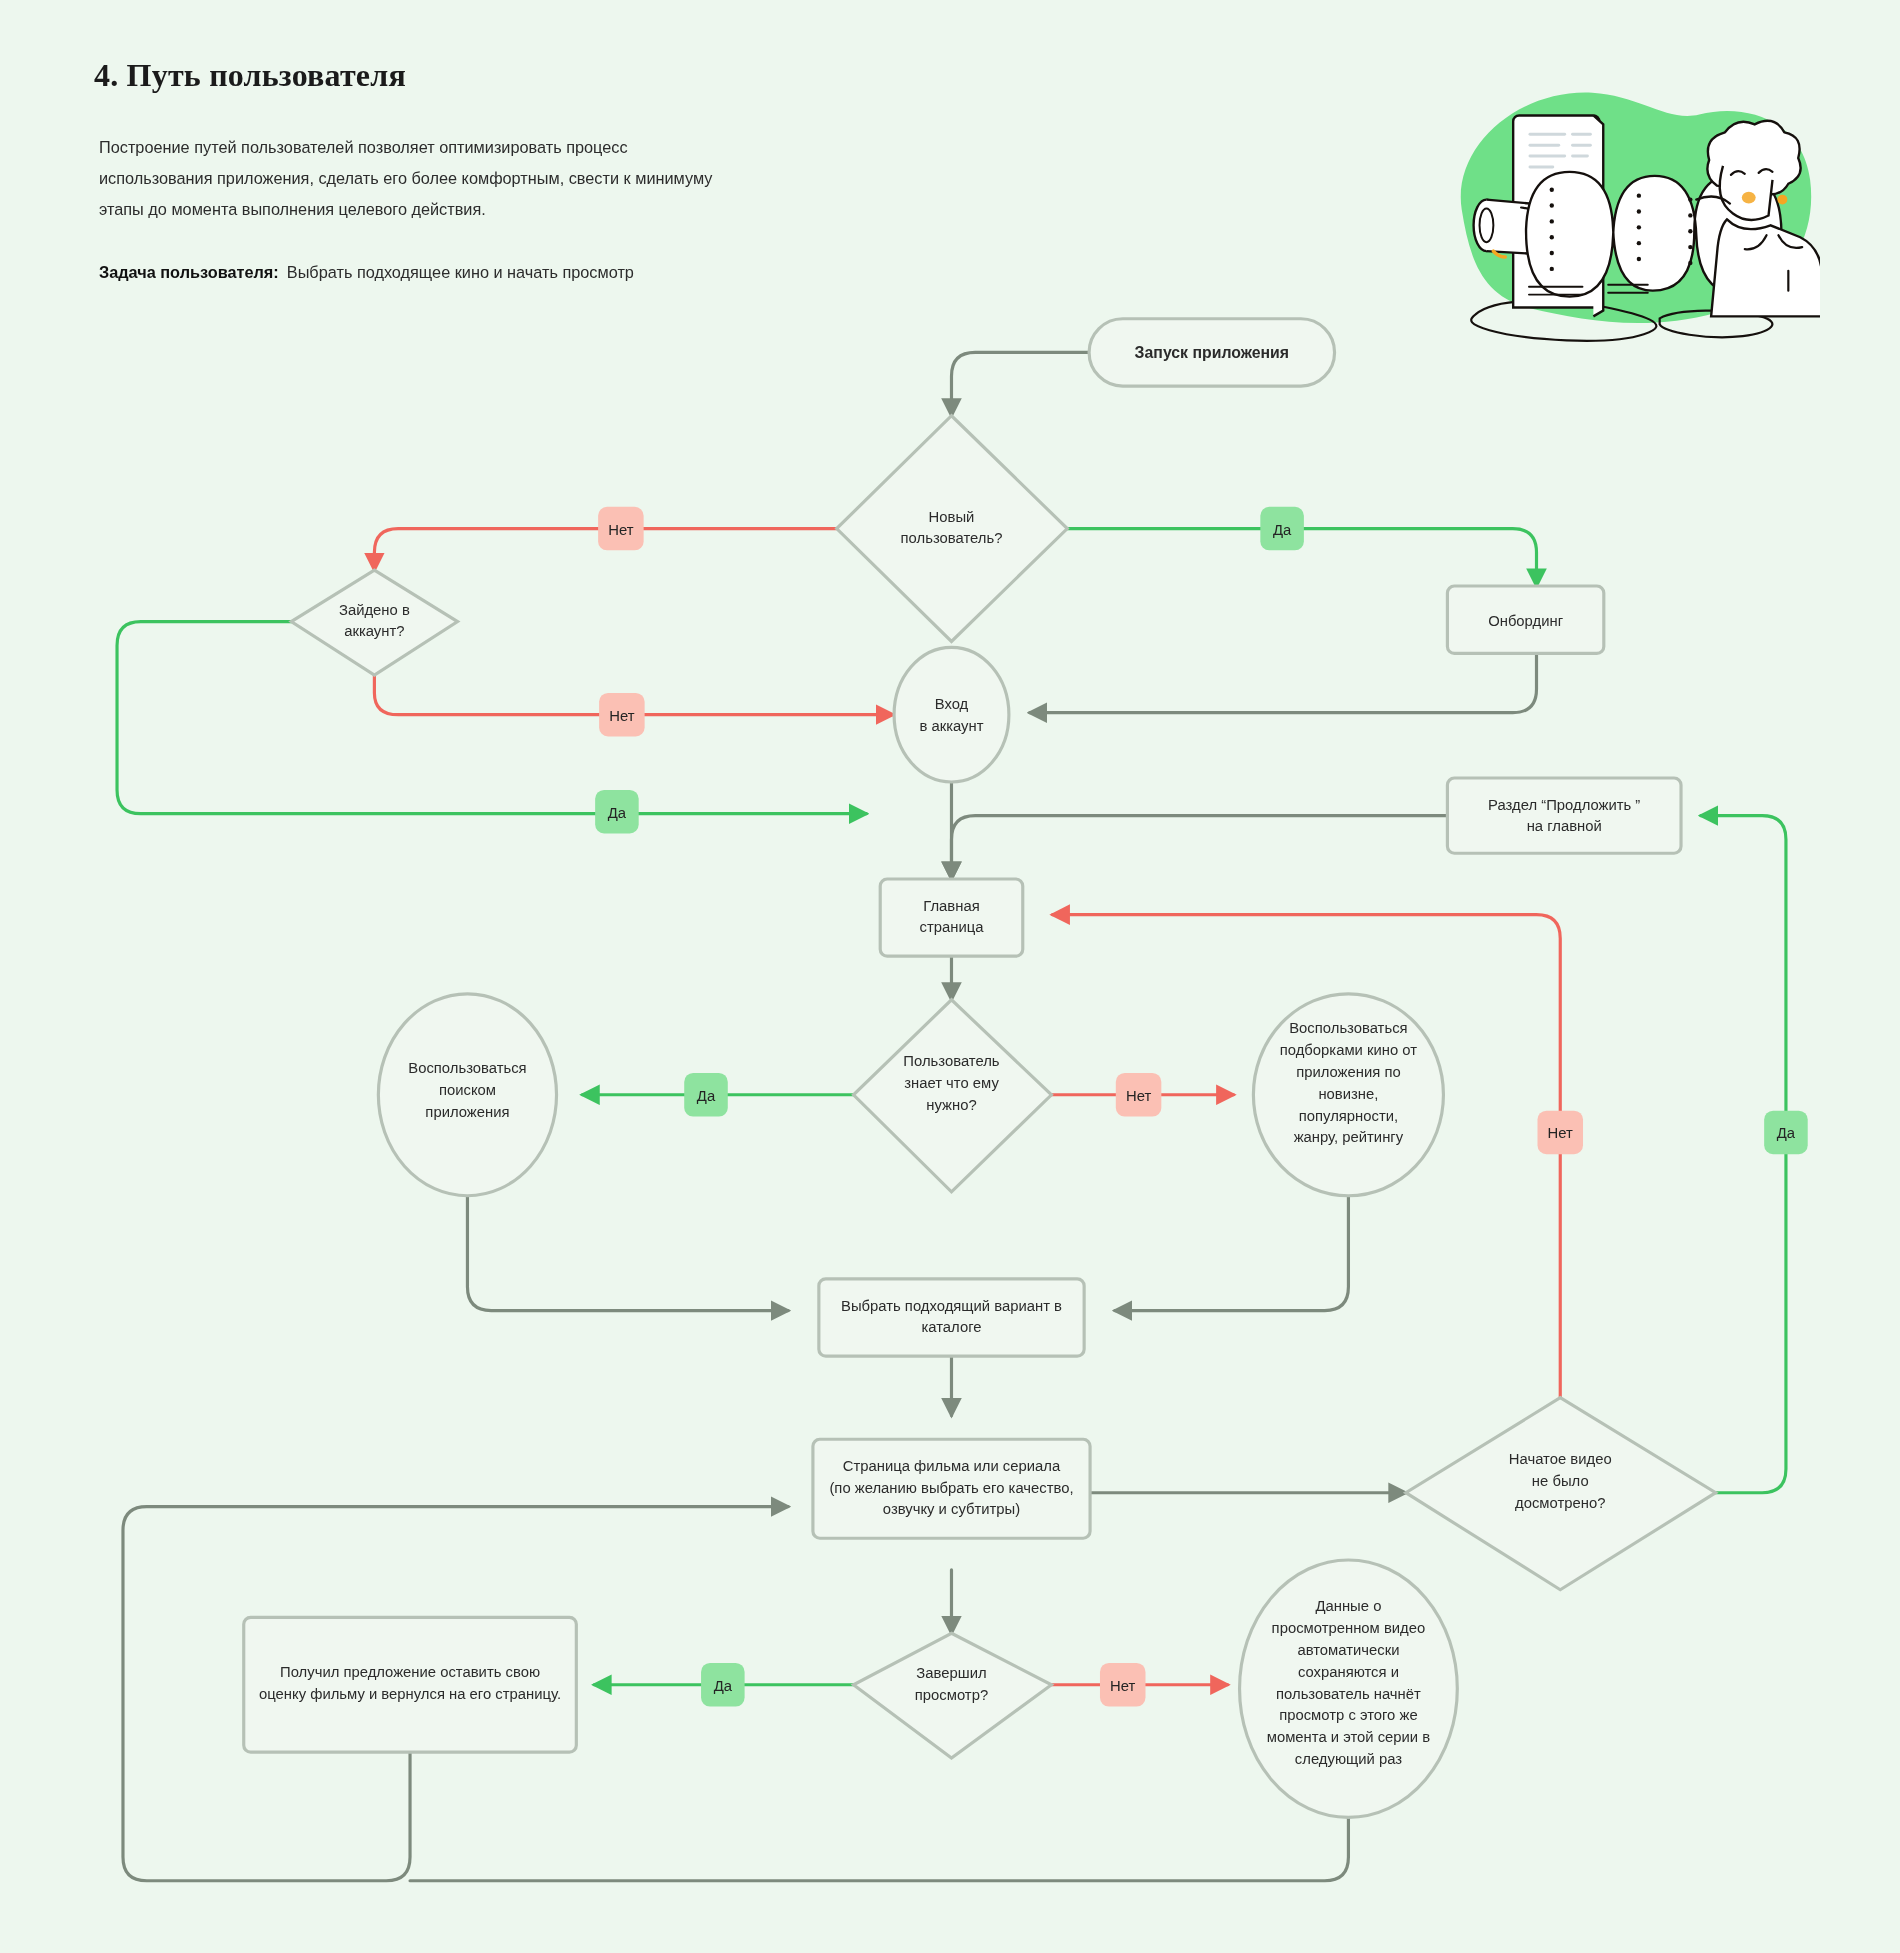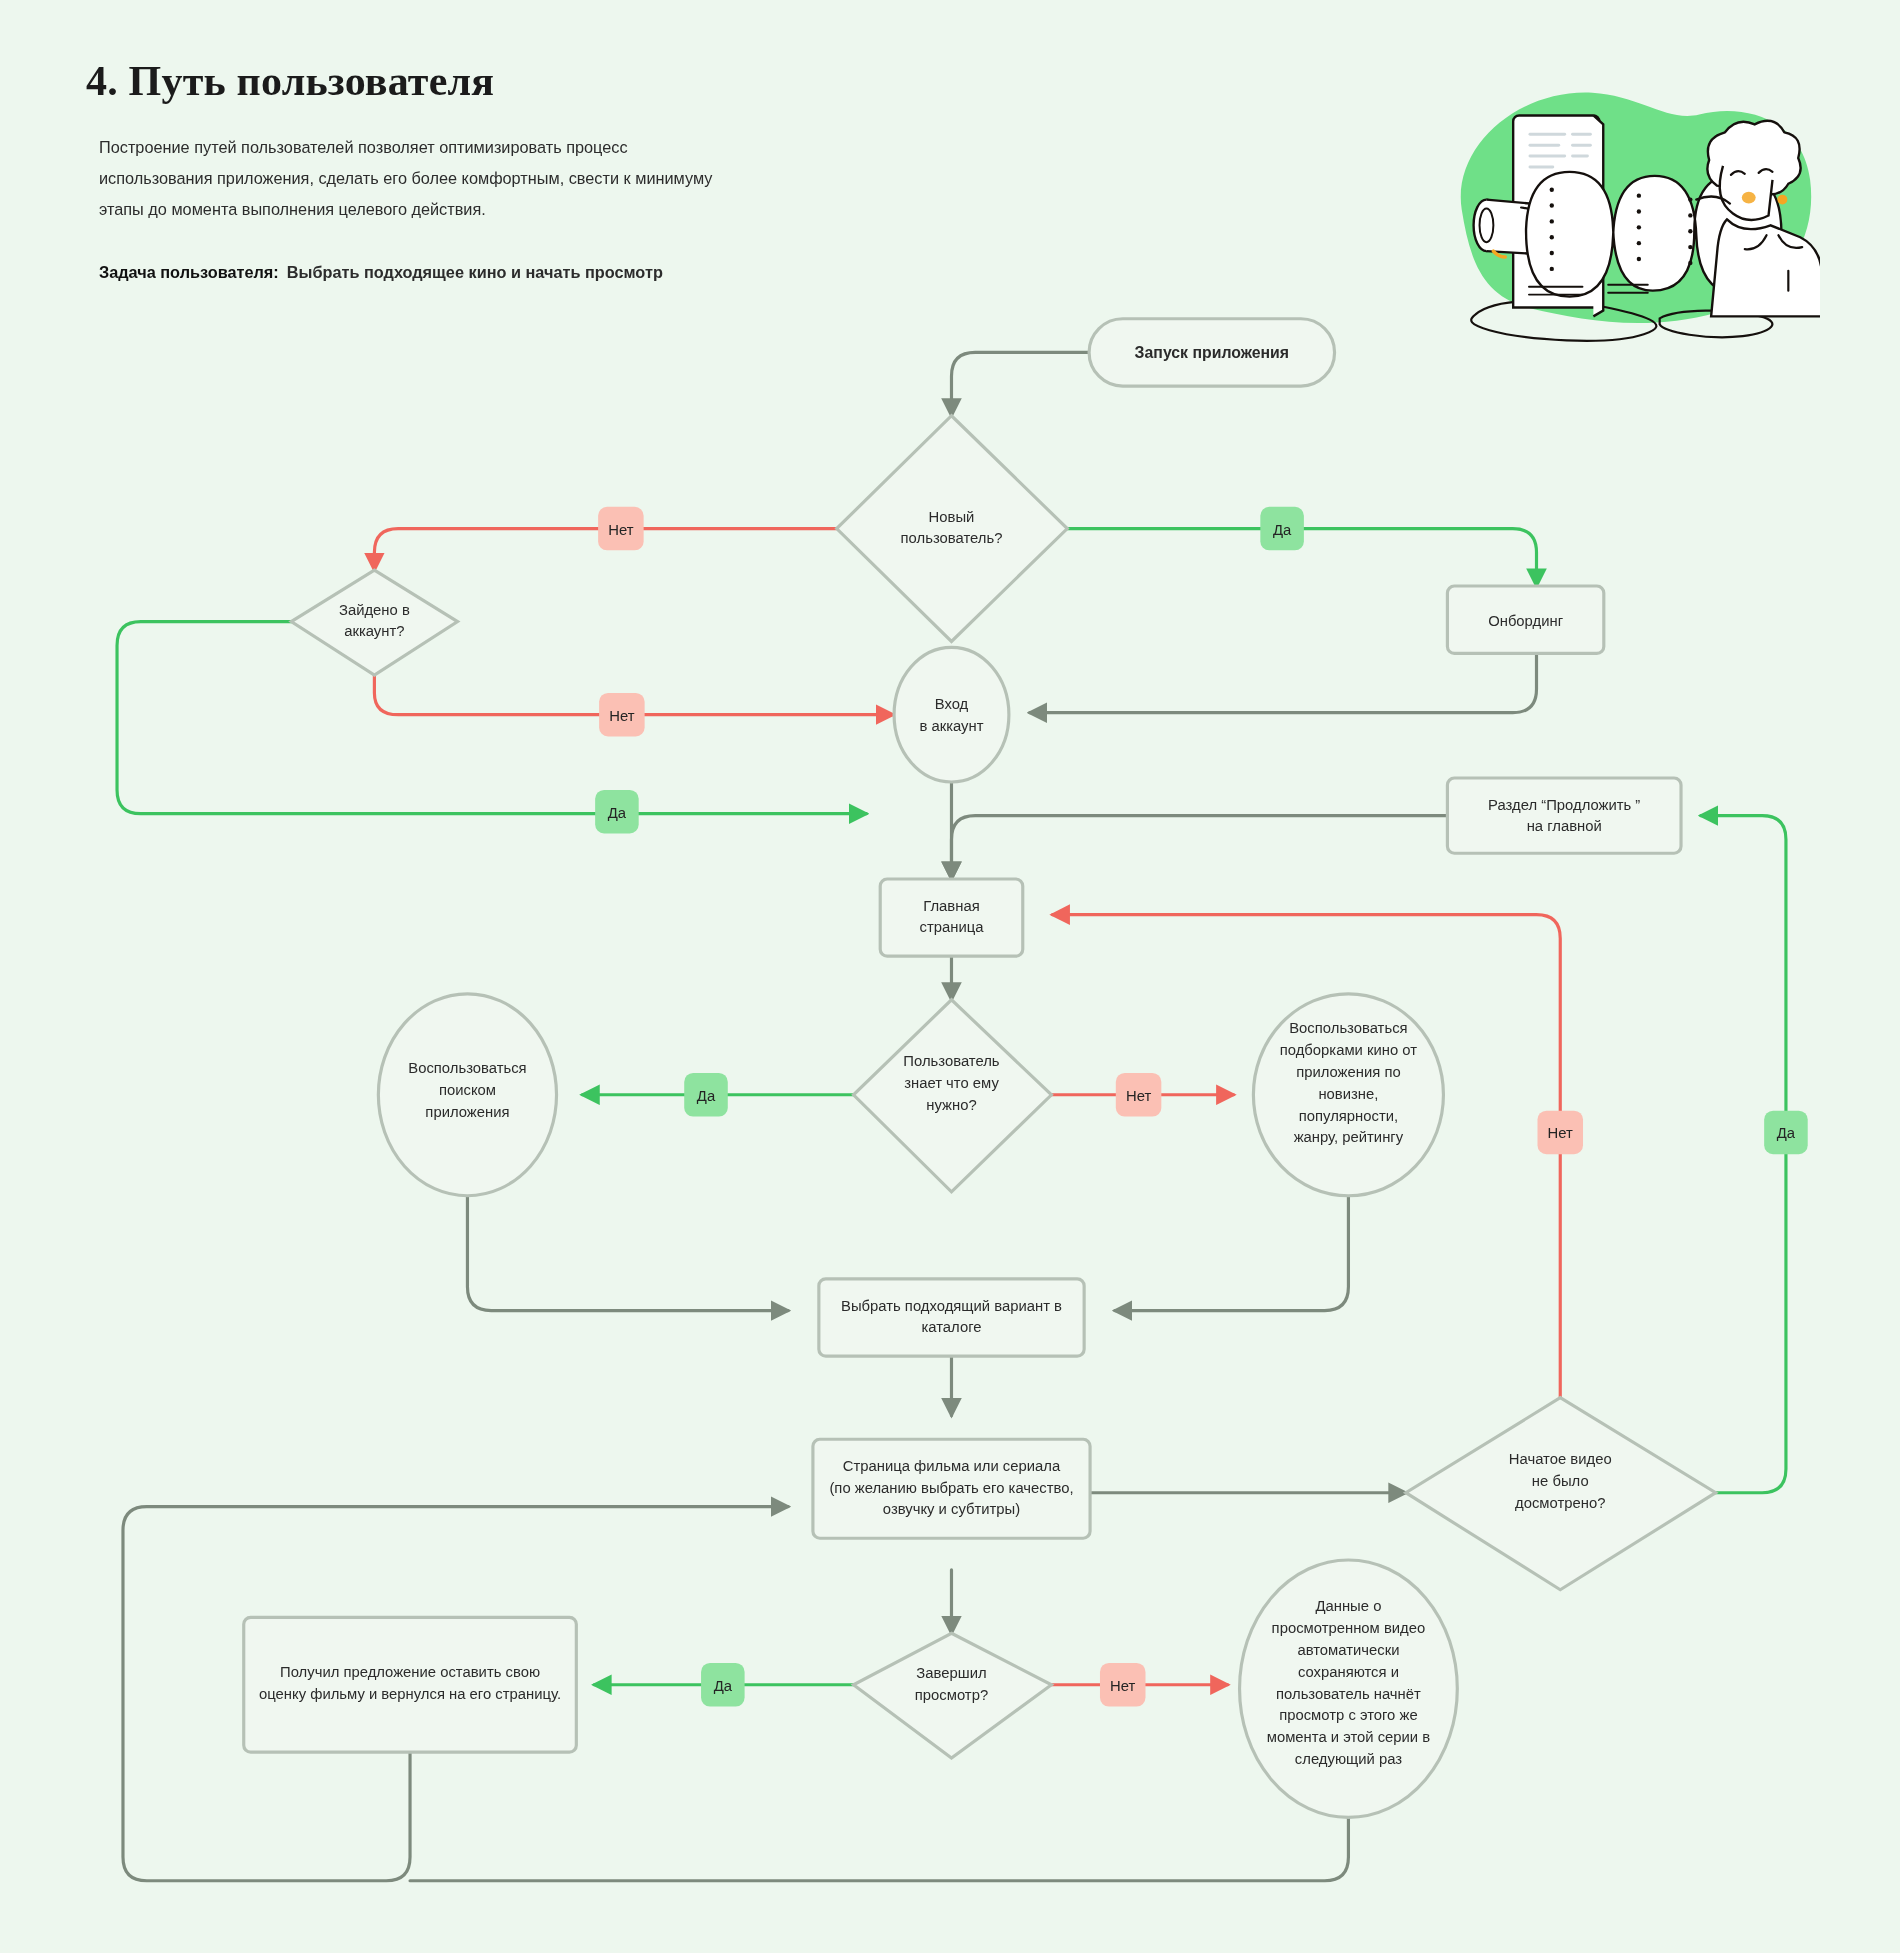--- a/index.html
+++ b/index.html
@@ -6,35 +6,35 @@
   html,body{margin:0;padding:0;}
   body{
     width:1901px;height:1953px;
     background:#edf7ee;
     font-family:"Liberation Sans","DejaVu Sans",sans-serif;
     color:#212121;
     position:relative;
     overflow:hidden;
   }
   #page-title{
-    position:absolute;left:86px;top:57px;
+    position:absolute;left:94px;top:57px;
     font-family:"Liberation Serif","DejaVu Serif",serif;
-    font-size:42px;font-weight:700;color:#1b1b1b;
+    font-size:32px;font-weight:700;color:#1b1b1b;
     letter-spacing:0.2px;
   }
   #intro-paragraph{
     position:absolute;left:99px;top:132px;width:634px;
     font-size:16.3px;line-height:31px;color:#2c2c2c;
   }
   #task-line{
     position:absolute;left:99px;top:263px;
     font-size:16.3px;color:#2c2c2c;white-space:nowrap;
   }
   #task-line .task-label{font-weight:700;color:#111;}
-  #task-line .task-value{font-weight:700;margin-left:8px;margin-top:20px;}
+  #task-line .task-value{font-weight:400;margin-left:8px;margin-top:20px;}
 
   #hero-illustration{
     position:absolute;left:1434px;top:61px;width:386px;height:297px;
   }
 
   #flow-canvas{
     position:absolute;left:0;top:0;width:1901px;height:1953px;
   }
   .node-label{
     font-family:"Liberation Sans","DejaVu Sans",sans-serif;

